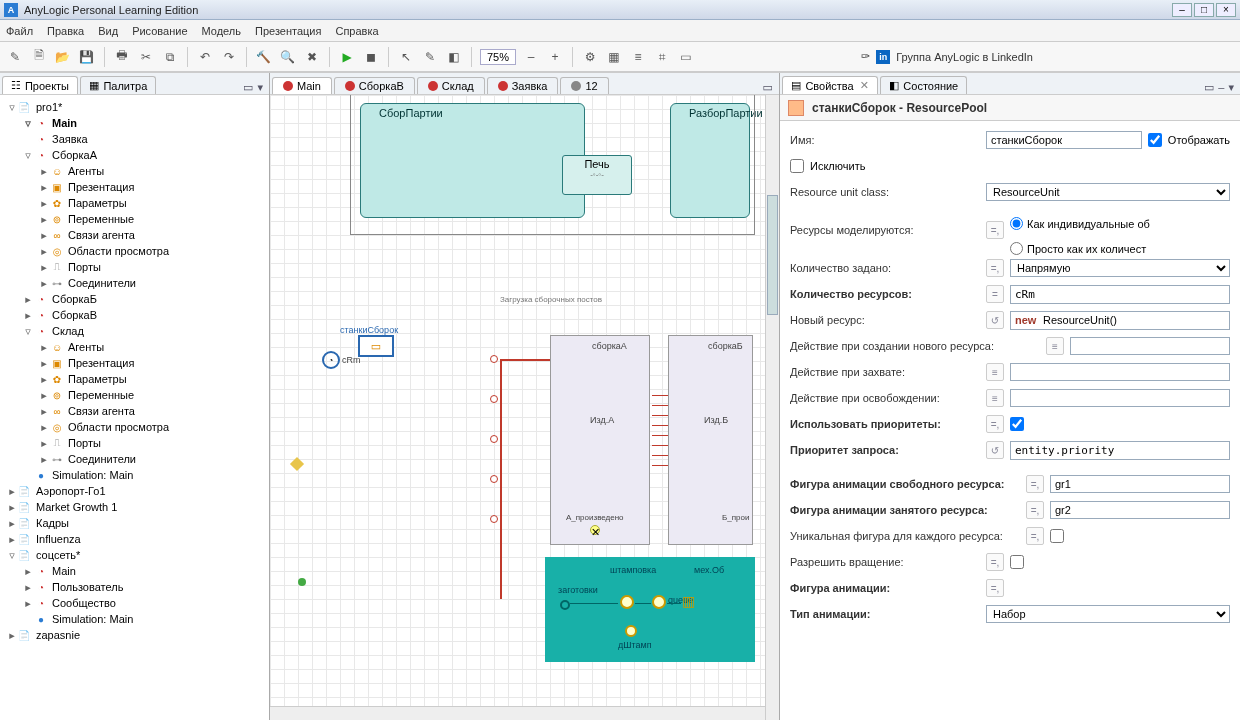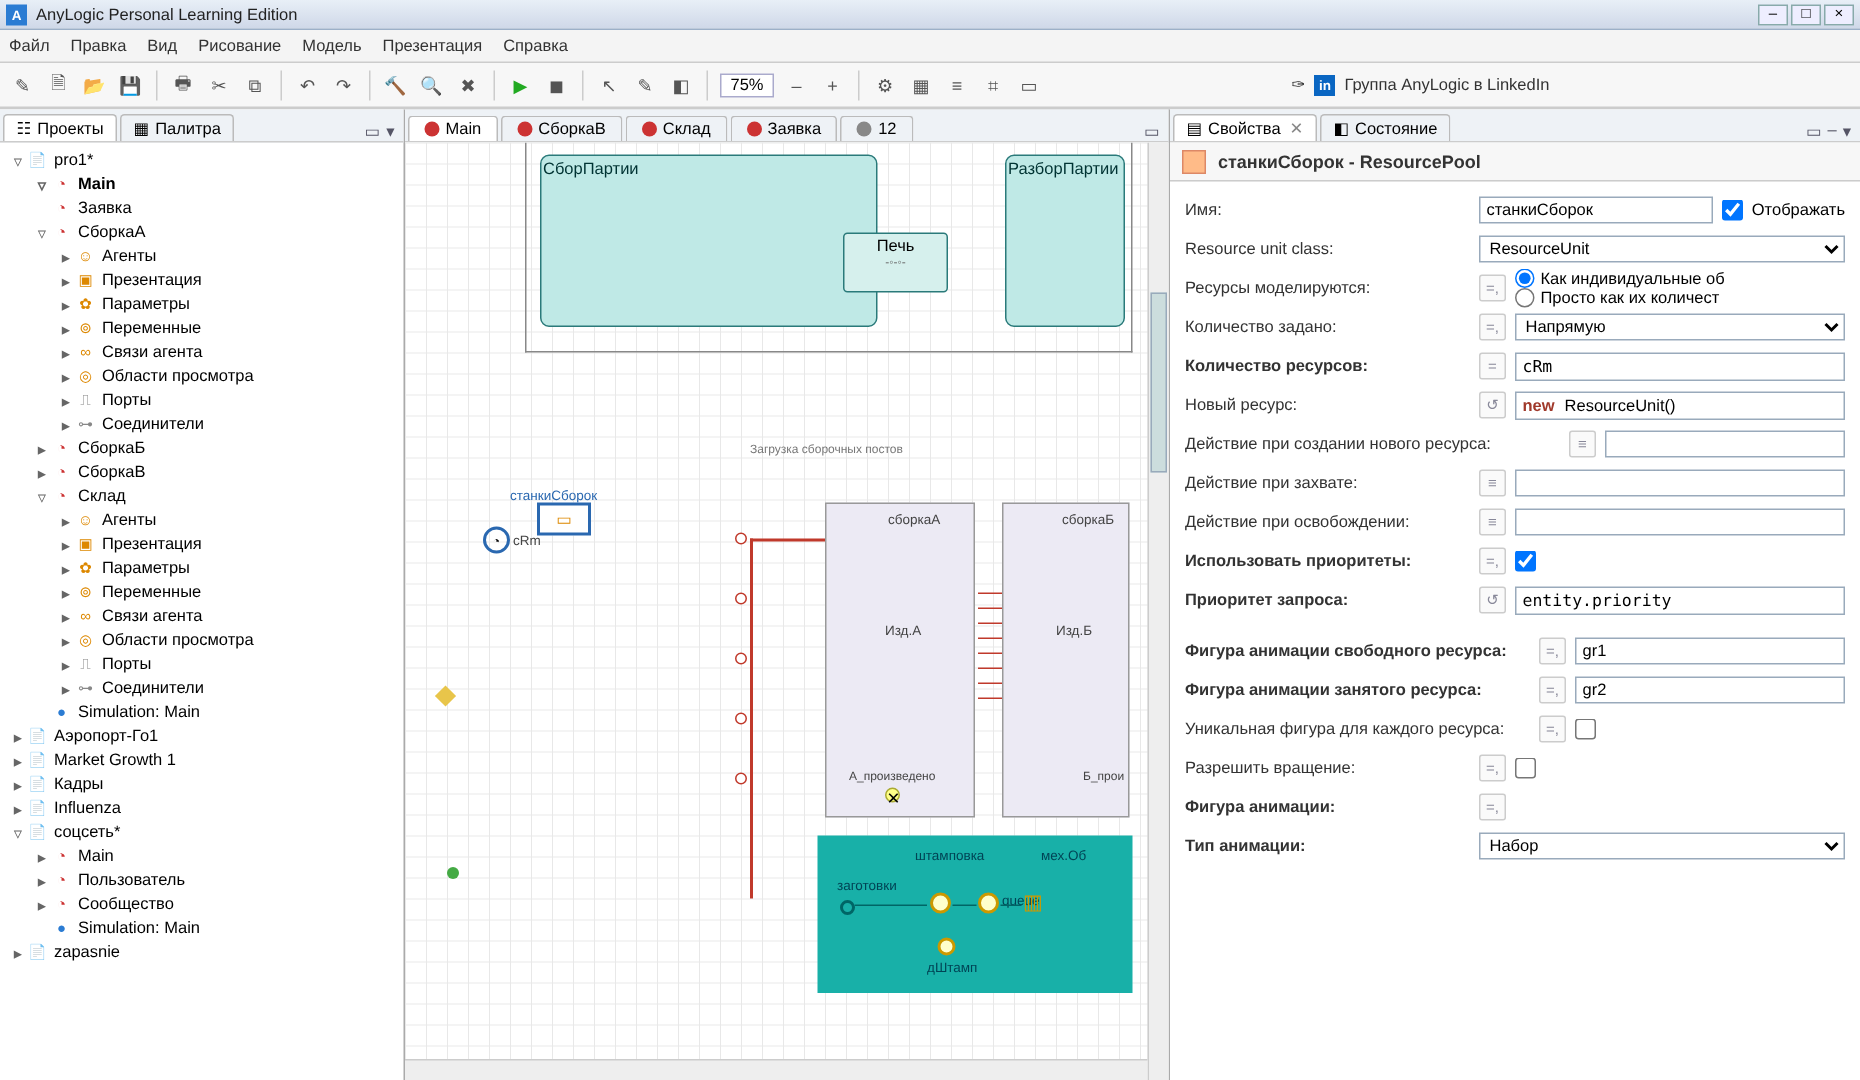--- a/index.html
+++ b/index.html
@@ -43,21 +43,21 @@
 .icn-org{color:#d80;} .icn-gray{color:#888;}
 
 
 .center { flex:1; display:flex; flex-direction:column; min-width:0; border-right:1px solid #aaa;}
 .editor-tabs { height:22px; border-bottom:1px solid #ccc; display:flex; align-items:flex-end; background:#eef2f6; padding-left:2px;}
 .etab { border:1px solid #bbb; border-bottom:none; background:#fff; padding:2px 10px; margin-right:2px; border-radius:3px 3px 0 0; display:flex; gap:4px; align-items:center; cursor:pointer;}
 .etab.inactive{ background:#eef2f6;}
 .etab .dot{width:10px;height:10px;border-radius:50%;}
 .canvas-wrap{ flex:1; position:relative; overflow:hidden; background:#fff;}
 .grid { position:absolute; inset:0; background-image:linear-gradient(#e8e8e8 1px,transparent 1px),linear-gradient(90deg,#e8e8e8 1px,transparent 1px); background-size:14px 14px;}
-.box { position:absolute; border:1px solid #2a7a7a; background:#bfe9e6; border-radius:6px; font-size:9px; padding:3px 1px; color:#033;}
+.box { position:absolute; border:1px solid #2a7a7a; background:#bfe9e6; border-radius:6px; font-size:9px; padding:3px 18px; color:#033;}
 .smallbox{position:absolute;border:1px solid #2a7a7a;background:#d6f0ed;border-radius:3px;padding:2px 4px;font-size:9px;text-align:center;}
 .resbox{position:absolute;border:2px solid #2a68b0;background:#fff;width:36px;height:22px;display:flex;align-items:center;justify-content:center;}
 .txt{position:absolute;font-size:9px;color:#444;}
 .vl{position:absolute;border:1px solid #999;background:#eceaf4;}
 .flow{position:absolute;background:#18b0a8;}
 .pin{position:absolute;width:8px;height:8px;border:1px solid #c0392b;border-radius:50%;background:#fff;}
 .rl{position:absolute;background:#c0392b;}
 .gdot{position:absolute;width:8px;height:8px;background:#4a4;border-radius:50%;}
 .ydot{position:absolute;width:10px;height:10px;background:#e8c54a;transform:rotate(45deg);}
 .scrollbar-v{position:absolute;right:0;top:0;bottom:0;width:14px;background:#eee;border-left:1px solid #ccc;}
@@ -71,21 +71,21 @@
 .prop-head .lead-ico{width:16px;height:16px;background:#fb8;border:1px solid #d86;}
 .prop-head b{font-size:12px;color:#333;}
 .prop-body{flex:1;overflow:auto;padding:6px 10px;}
 .fr{display:flex;align-items:center;min-height:26px;gap:6px;}
 .fr label{width:190px;color:#333;}
 .fr label.bold{font-weight:bold;}
 .fr .ghint{width:18px;height:18px;border:1px solid #ccc;border-radius:2px;background:#fafafa;display:flex;align-items:center;justify-content:center;color:#889;font-size:10px;cursor:pointer;}
 .fr input[type=text]{border:1px solid #9ab;padding:2px 4px;flex:1;min-width:0;background:#fff;}
 .fr select{border:1px solid #9ab;padding:1px 2px;flex:1;background:#fff;}
 .fr .chk{width:14px;height:14px;}
-.fr .radio{display:flex;align-items:center;gap:4px;}
+.fr .radio{display:flex;align-items:center;gap:4px;margin-top:12px;}
 .code{font-family:Consolas,monospace;}
 .newkw{color:#a0392b;font-weight:bold;}
 </style>
 </head>
 <body>
 
 <div class="titlebar">
   <div class="logo">A</div>
   <div class="ttl">AnyLogic Personal Learning Edition</div>
   <div class="winbtns">
@@ -460,20 +460,24 @@
     </div>
     <div class="prop-body">
 
       <div class="fr">
         <label>Имя:</label>
         <input type="text" value="станкиСборок" style="">
         <input type="checkbox" class="chk" checked="" style="">
         <span>Отображать</span>
       </div>
 
+      <div class="fr">
+        <input type="checkbox" class="chk" style="">
+        <span>Исключить</span>
+      </div>
 
       <div class="fr">
         <label>Resource unit class:</label>
         <select><option>ResourceUnit</option></select>
       </div>
 
       <div class="fr">
         <label>Ресурсы моделируются:</label>
         <div class="ghint">=,</div>
         <div style="flex:1">

